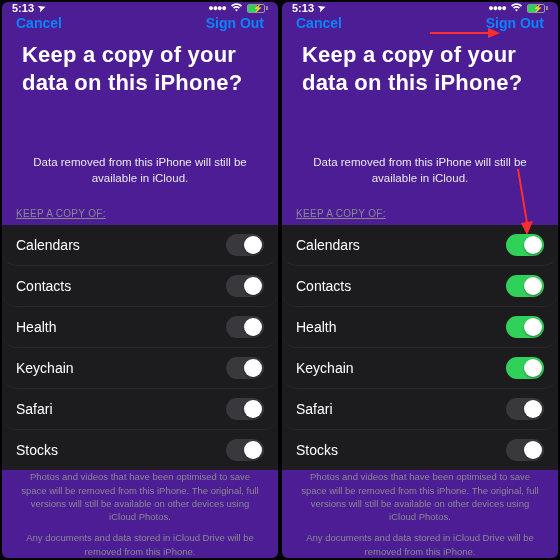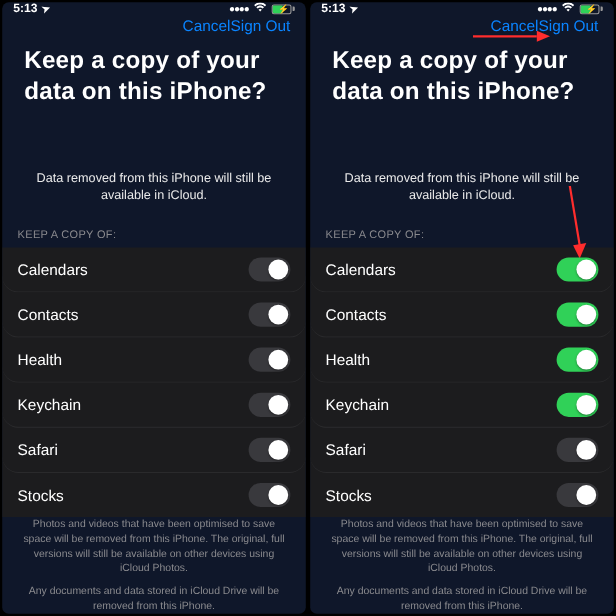--- a/index.html
+++ b/index.html
@@ -8,21 +8,21 @@
     font-family: -apple-system, "Helvetica Neue", Arial, sans-serif;
     width: 560px;
     height: 560px;
     overflow: hidden;
     display: flex;
     gap: 4px;
     padding: 2px;
   }
   .phone {
     flex: 1;
-    background: #0f172a;
+    background: #4c1d95;
     border-radius: 6px;
     overflow: hidden;
     position: relative;
     display: flex;
     flex-direction: column;
   }
   .status-bar {
     height: 20px;
     display: flex;
     justify-content: space-between;
@@ -30,24 +30,25 @@
     padding: 0 10px;
     color: #fff;
     font-size: 11px;
     font-weight: 600;
   }
   .status-left { display: flex; align-items: center; gap: 4px; }
   .status-right { display: flex; align-items: center; gap: 4px; }
   .nav-bar {
     height: 36px;
     display: flex;
-    justify-content: flex-end;
+    justify-content: space-between;
     align-items: center;
     padding: 0 14px;
     position: relative;
+    font-weight: bold;
   }
   .nav-link {
     color: #0a84ff;
     font-size: 14px;
   }
   .title {
     color: #fff;
     font-size: 22px;
     font-weight: 600;
     text-align: left;
@@ -62,20 +63,21 @@
     padding: 0 24px 18px;
     line-height: 1.4;
     margin-top: 44px;
   }
   .section-label {
     color: #8a8a8e;
     font-size: 10px;
     letter-spacing: 0.3px;
     padding: 4px 14px 6px;
     text-transform: uppercase;
+    text-decoration: underline;
   }
   .list {
     background: #1c1c1e;
   }
   .row {
     display: flex;
     justify-content: space-between;
     align-items: center;
     padding: 9px 14px;
     border-bottom: 0.5px solid #2a2a2c;

